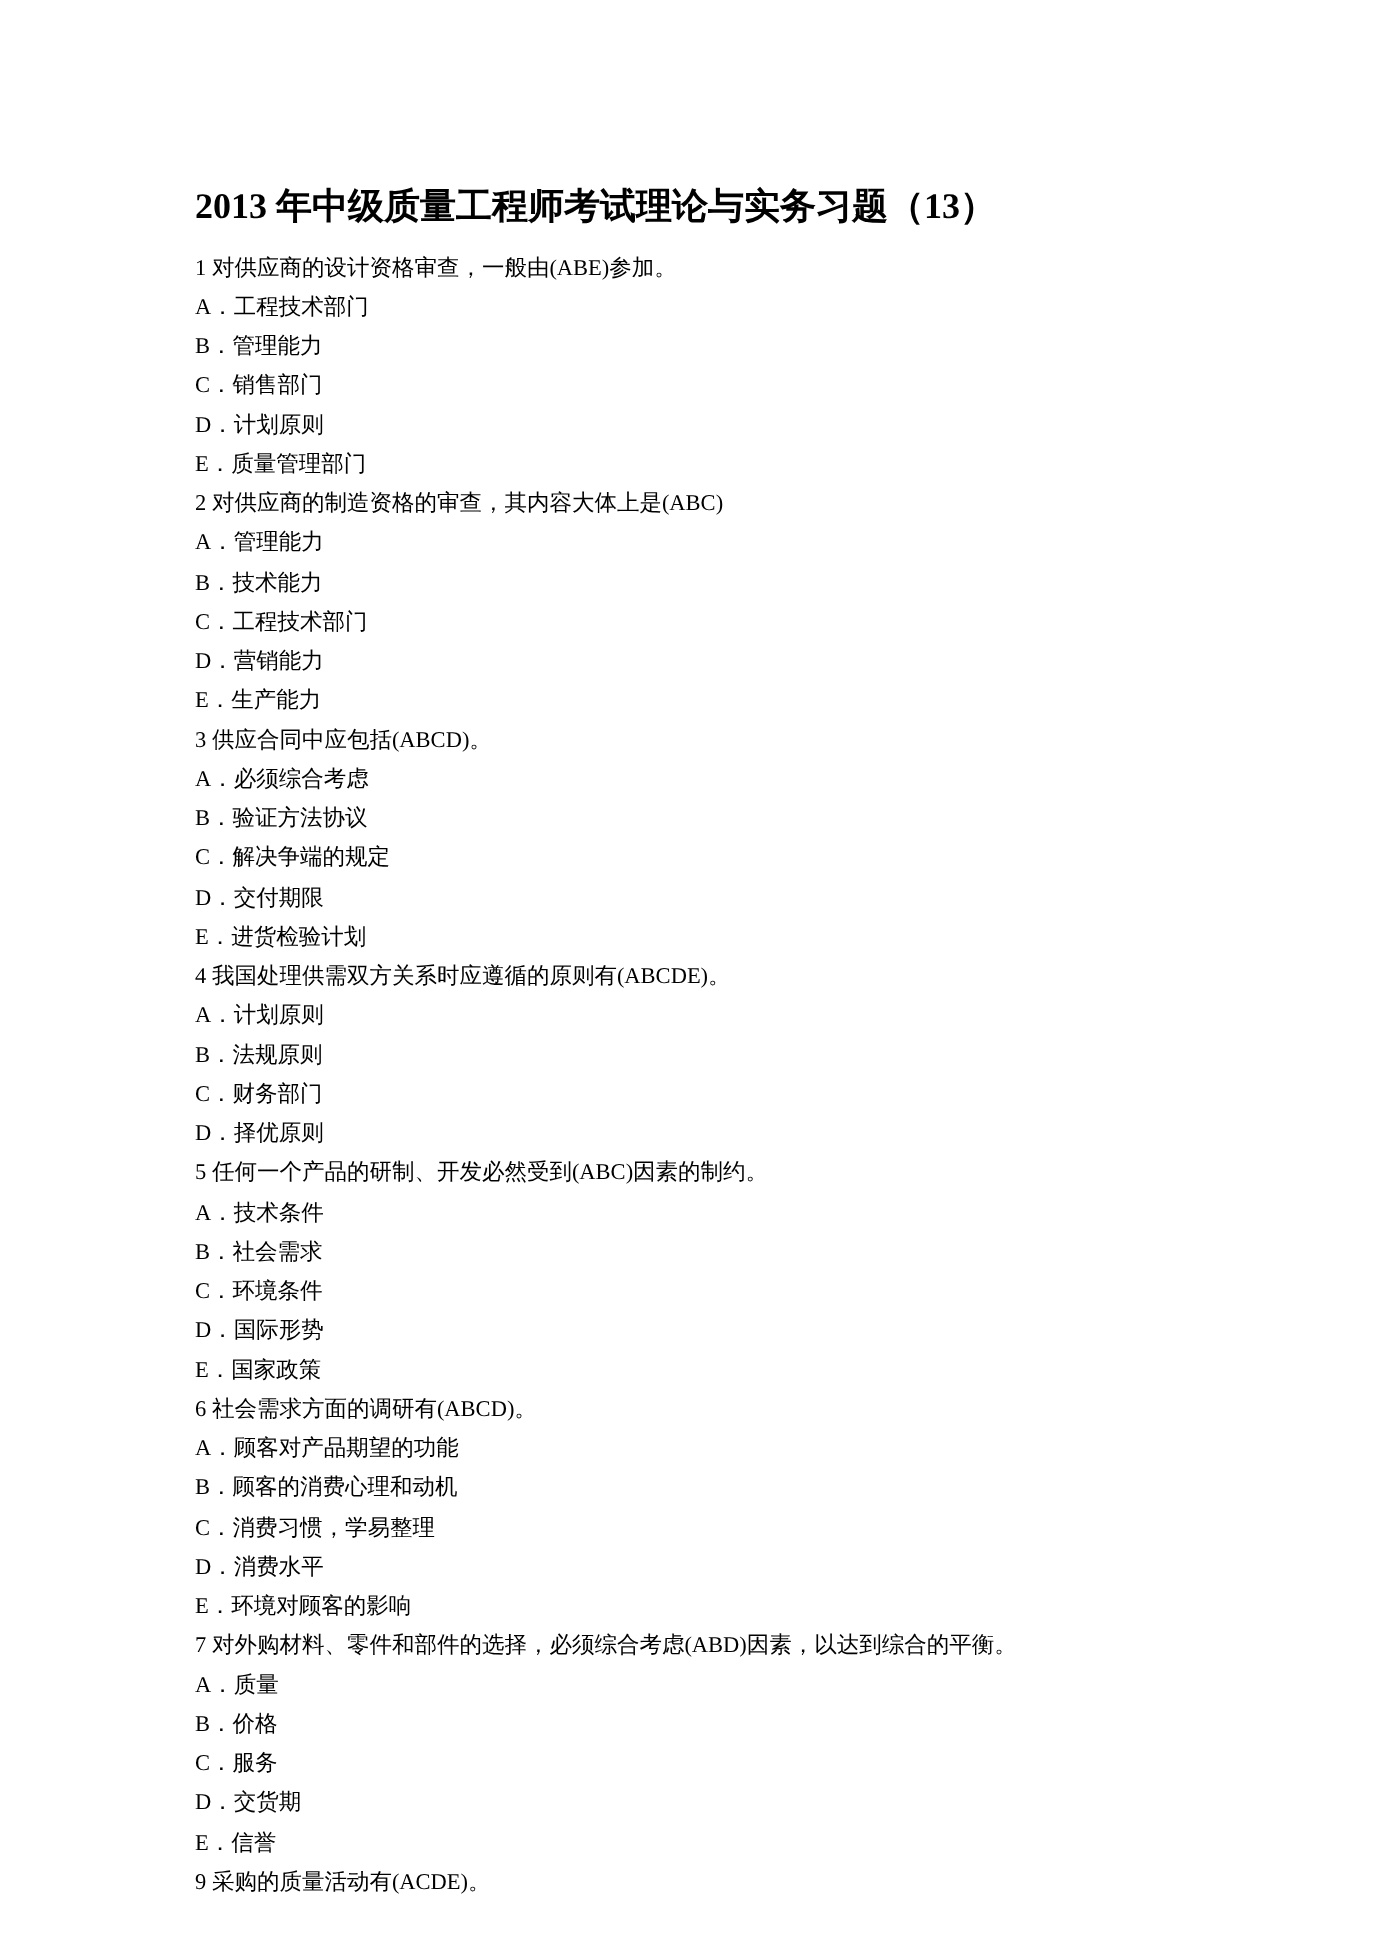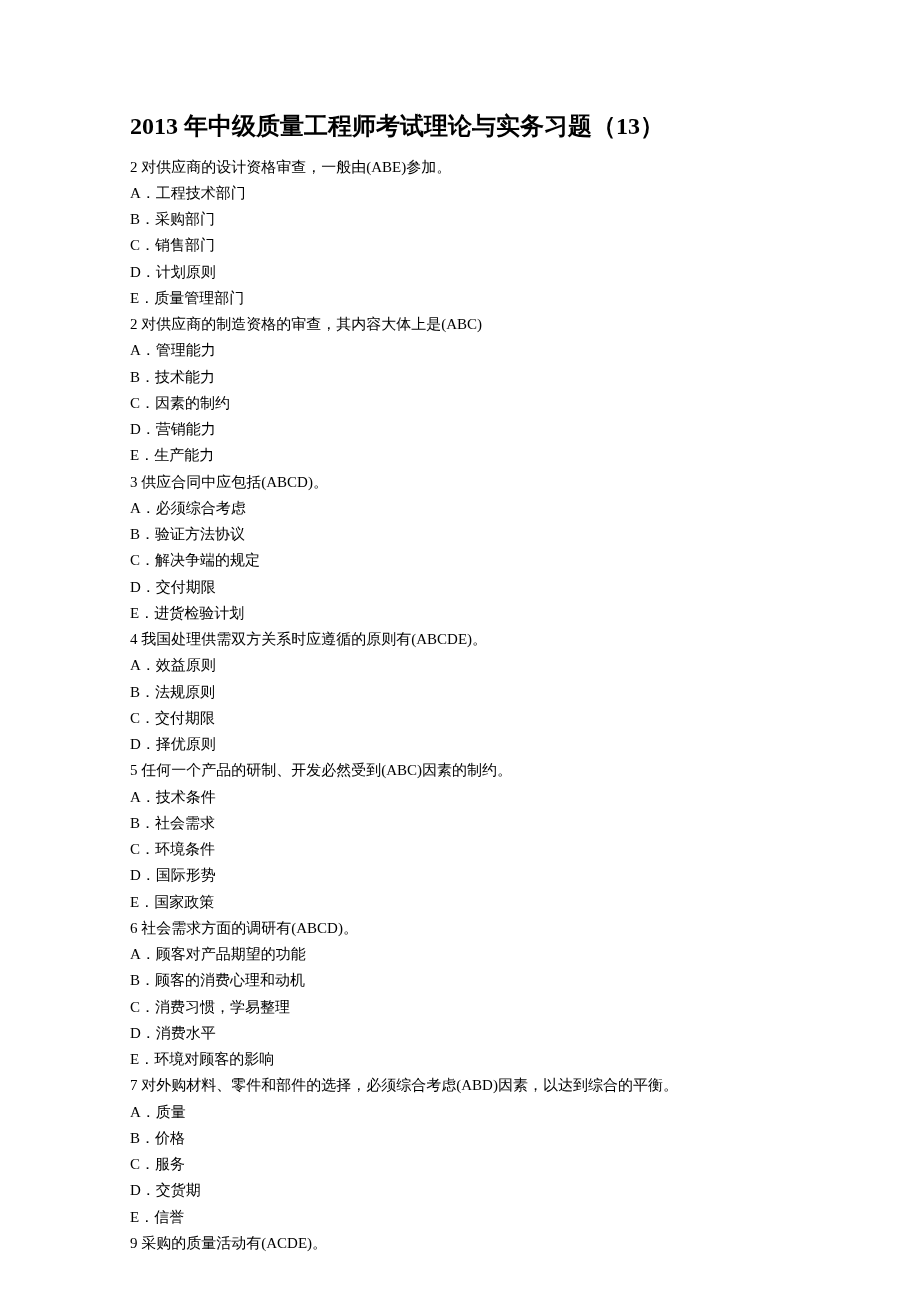--- a/index.html
+++ b/index.html
@@ -10,61 +10,61 @@
       margin: 0;
       padding: 110px 130px 60px 130px;
       width: 920px;
       box-sizing: border-box;
       line-height: 1.75;
     }
     h1 {
       font-family: "SimSun", "宋体", serif;
       font-weight: bold;
       font-size: 24px;
-      margin: 0 0 10px 0;
+      margin: 12px 0 10px 0;
       line-height: 1.4;
     }
     .line {
       display: block;
     }
     .question-stem {
     }
     .option {
     }
   </style>
 </head>
 <body>
 
 <h1>2013 年中级质量工程师考试理论与实务习题（13）</h1>
 
-<span class="line question-stem">2 对供应商的设计资格审查，一般由(ABE)参加。</span>
+<span class="line question-stem">1 对供应商的设计资格审查，一般由(ABE)参加。</span>
 <span class="line option">A．工程技术部门</span>
-<span class="line option">B．采购部门</span>
+<span class="line option">B．管理能力</span>
 <span class="line option">C．销售部门</span>
 <span class="line option">D．计划原则</span>
 <span class="line option">E．质量管理部门</span>
 
 <span class="line question-stem">2 对供应商的制造资格的审查，其内容大体上是(ABC)</span>
 <span class="line option">A．管理能力</span>
 <span class="line option">B．技术能力</span>
-<span class="line option">C．因素的制约</span>
+<span class="line option">C．工程技术部门</span>
 <span class="line option">D．营销能力</span>
 <span class="line option">E．生产能力</span>
 
 <span class="line question-stem">3 供应合同中应包括(ABCD)。</span>
 <span class="line option">A．必须综合考虑</span>
 <span class="line option">B．验证方法协议</span>
 <span class="line option">C．解决争端的规定</span>
 <span class="line option">D．交付期限</span>
 <span class="line option">E．进货检验计划</span>
 
 <span class="line question-stem">4 我国处理供需双方关系时应遵循的原则有(ABCDE)。</span>
-<span class="line option">A．效益原则</span>
+<span class="line option">A．计划原则</span>
 <span class="line option">B．法规原则</span>
-<span class="line option">C．交付期限</span>
+<span class="line option">C．财务部门</span>
 <span class="line option">D．择优原则</span>
 
 <span class="line question-stem">5 任何一个产品的研制、开发必然受到(ABC)因素的制约。</span>
 <span class="line option">A．技术条件</span>
 <span class="line option">B．社会需求</span>
 <span class="line option">C．环境条件</span>
 <span class="line option">D．国际形势</span>
 <span class="line option">E．国家政策</span>
 
 <span class="line question-stem">6 社会需求方面的调研有(ABCD)。</span>

